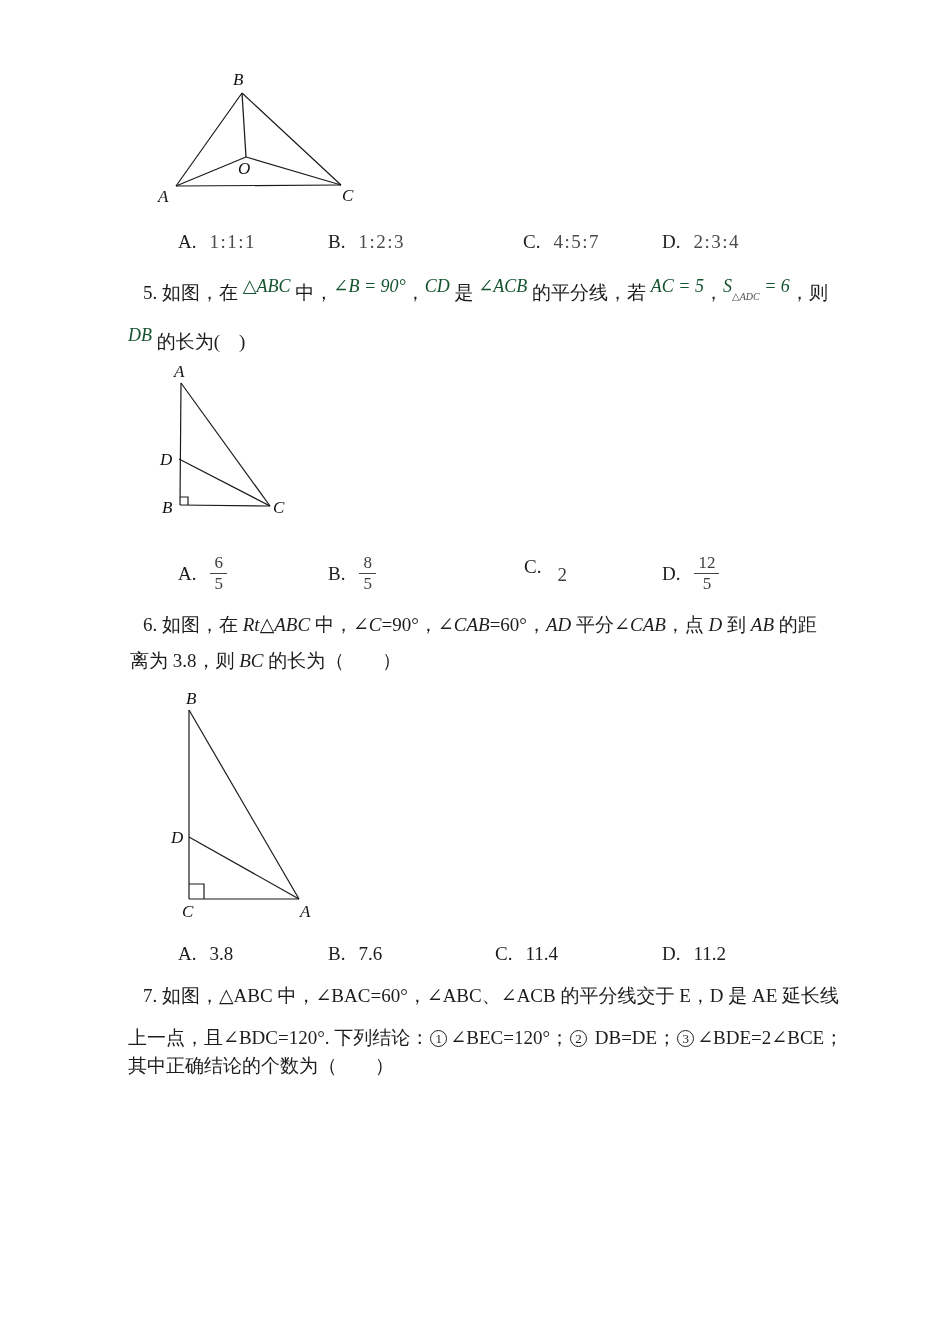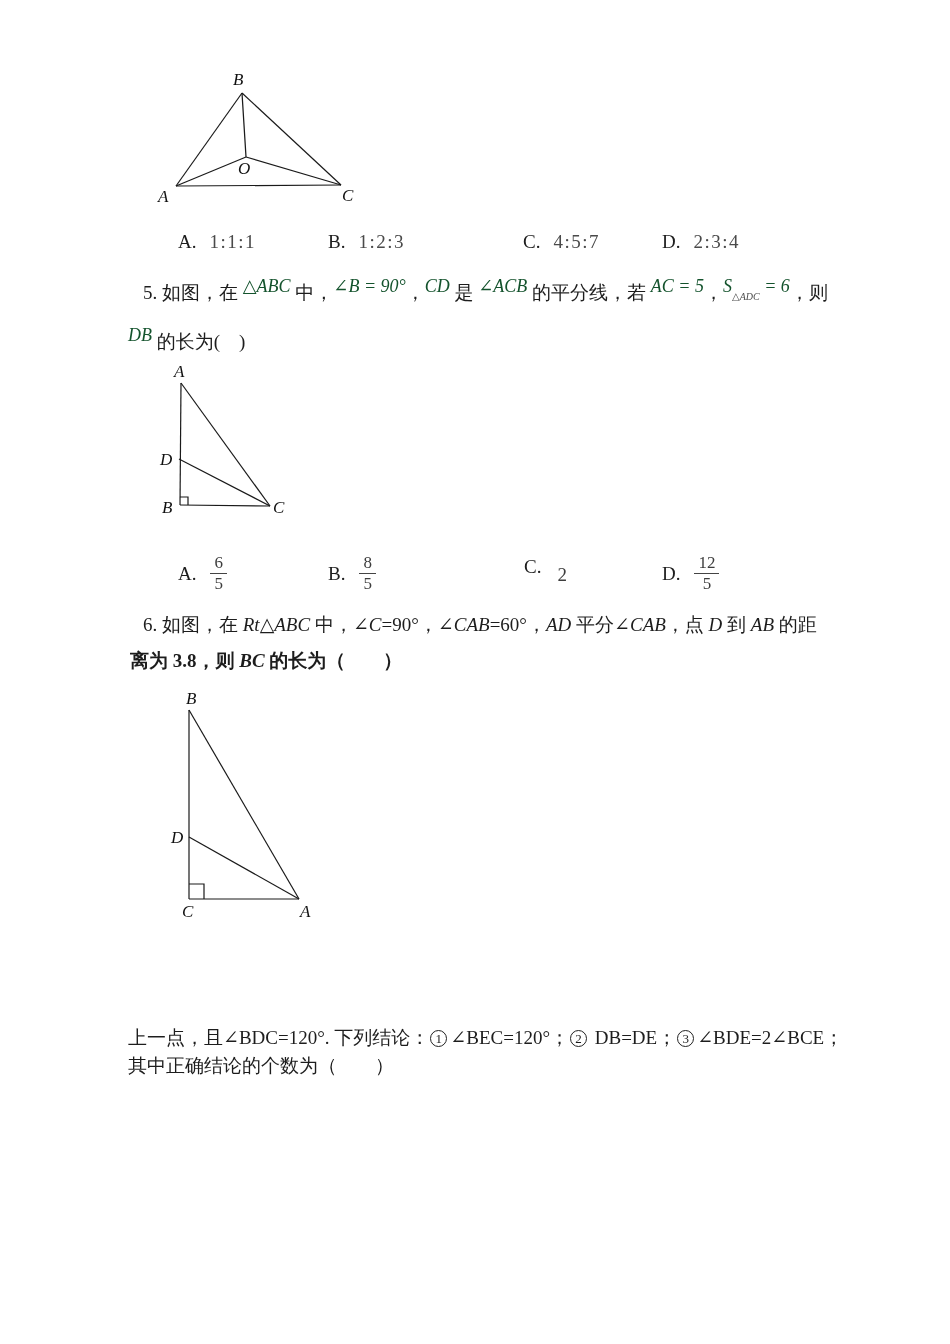--- a/index.html
+++ b/index.html
@@ -100,35 +100,50 @@
     </span>
     <span class="opt" style="left:495px;margin-left:29px;">
       <span class="olabel">C.</span><span class="plainval">2</span>
     </span>
     <span class="opt" style="left:662px;">
       <span class="olabel">D.</span><span class="frac"><span class="num">12</span><span class="den">5</span></span>
     </span>
   </div>
 
   <div class="line" style="left:143px; top:613px;"><span>6. 如图，在 </span><span class="m">Rt△ABC</span><span> 中，∠</span><span class="m">C</span><span>=90°，∠</span><span class="m">CAB</span><span>=60°，</span><span class="m">AD</span><span> 平分∠</span><span class="m">CAB</span><span>，点 </span><span class="m">D</span><span> 到 </span><span class="m">AB</span><span> 的距</span></div>
-  <div class="line" style="left:130px; top:649px;font-weight:bold;"><span>离为 3.8，则 </span><span class="m">BC</span><span> 的长为（　　）</span></div>
+  <div class="line" style="left:130px; top:649px;"><span>离为 3.8，则 </span><span class="m">BC</span><span> 的长为（　　）</span></div>
 
   <div class="fig" style="left:158px; top:690px; width:165px; height:234px;">
     <svg width="165" height="234" viewBox="0 0 165 234">
       <g stroke="#1a1a1a" stroke-width="1.2" fill="none">
         <line x1="31" y1="20" x2="31" y2="209"></line>
         <line x1="31" y1="209" x2="141" y2="209"></line>
         <line x1="31" y1="20" x2="141" y2="209"></line>
         <line x1="31" y1="147" x2="141" y2="209"></line>
         <polyline points="31,194 46,194 46,209"></polyline>
       </g>
     </svg>
     <span class="vlabel" style="left:28px; top:0px;">B</span>
     <span class="vlabel" style="left:13px; top:139px;">D</span>
     <span class="vlabel" style="left:24px; top:213px;">C</span>
     <span class="vlabel" style="left:142px;top:213px;">A</span>
   </div>
 
+  <div class="optrow" style="top:943px; height:26px;">
+    <span class="opt" style="left:178px;">
+      <span class="olabel">A.</span><span class="oval">3.8</span>
+    </span>
+    <span class="opt" style="left:328px;">
+      <span class="olabel">B.</span><span class="oval">7.6</span>
+    </span>
+    <span class="opt" style="left:495px;">
+      <span class="olabel">C.</span><span class="oval">11.4</span>
+    </span>
+    <span class="opt" style="left:662px;">
+      <span class="olabel">D.</span><span class="oval">11.2</span>
+    </span>
+  </div>
 
+  <div class="line" style="left:143px; top:984px;"><span>7. 如图，△ABC 中，∠BAC=60°，∠ABC、∠ACB 的平分线交于 E，D 是 AE 延长线</span></div>
   <div class="line" style="left:128px; top:1018px;margin-top:8px;"><span>上一点，且∠BDC=120°. 下列结论：</span><span class="circ">1</span><span>∠BEC=120°；</span><span class="circ">2</span><span> DB=DE；</span><span class="circ">3</span><span>∠BDE=2∠BCE；</span></div>
   <div class="line" style="left:128px; top:1054px;"><span>其中正确结论的个数为（　　）</span></div>
 
 </div>
 
 </body></html>

